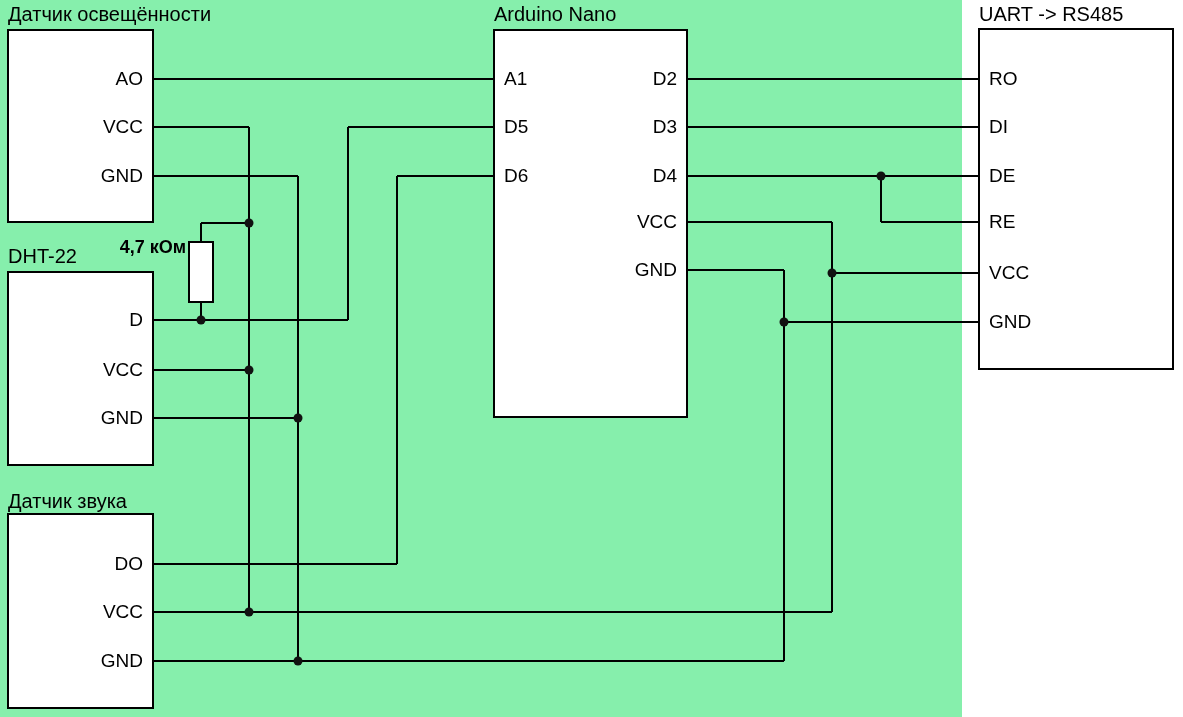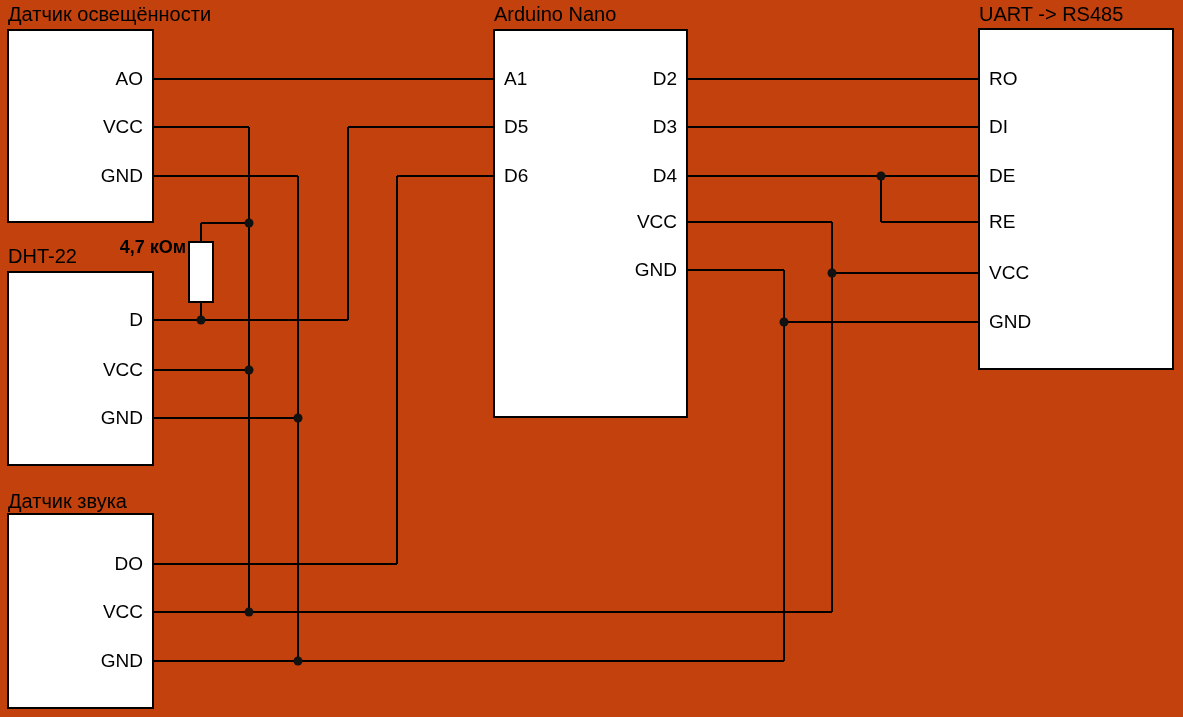--- a/index.html
+++ b/index.html
@@ -6,23 +6,23 @@
     margin: 0;
     padding: 0;
     background: #ffffff;
     width: 1183px;
     height: 717px;
     overflow: hidden;
     font-family: "Liberation Sans", sans-serif;
   }
   #stage {
     position: relative;
-    width: 1183px;
+    width: 962px;
     height: 717px;
-    background: #c2410c;
+    background: #86efac;
   }
   svg { display: block; }
   .box {
     fill: #ffffff;
     stroke: #000000;
     stroke-width: 2;
   }
   .wire {
     stroke: #000000;
     stroke-width: 2;

